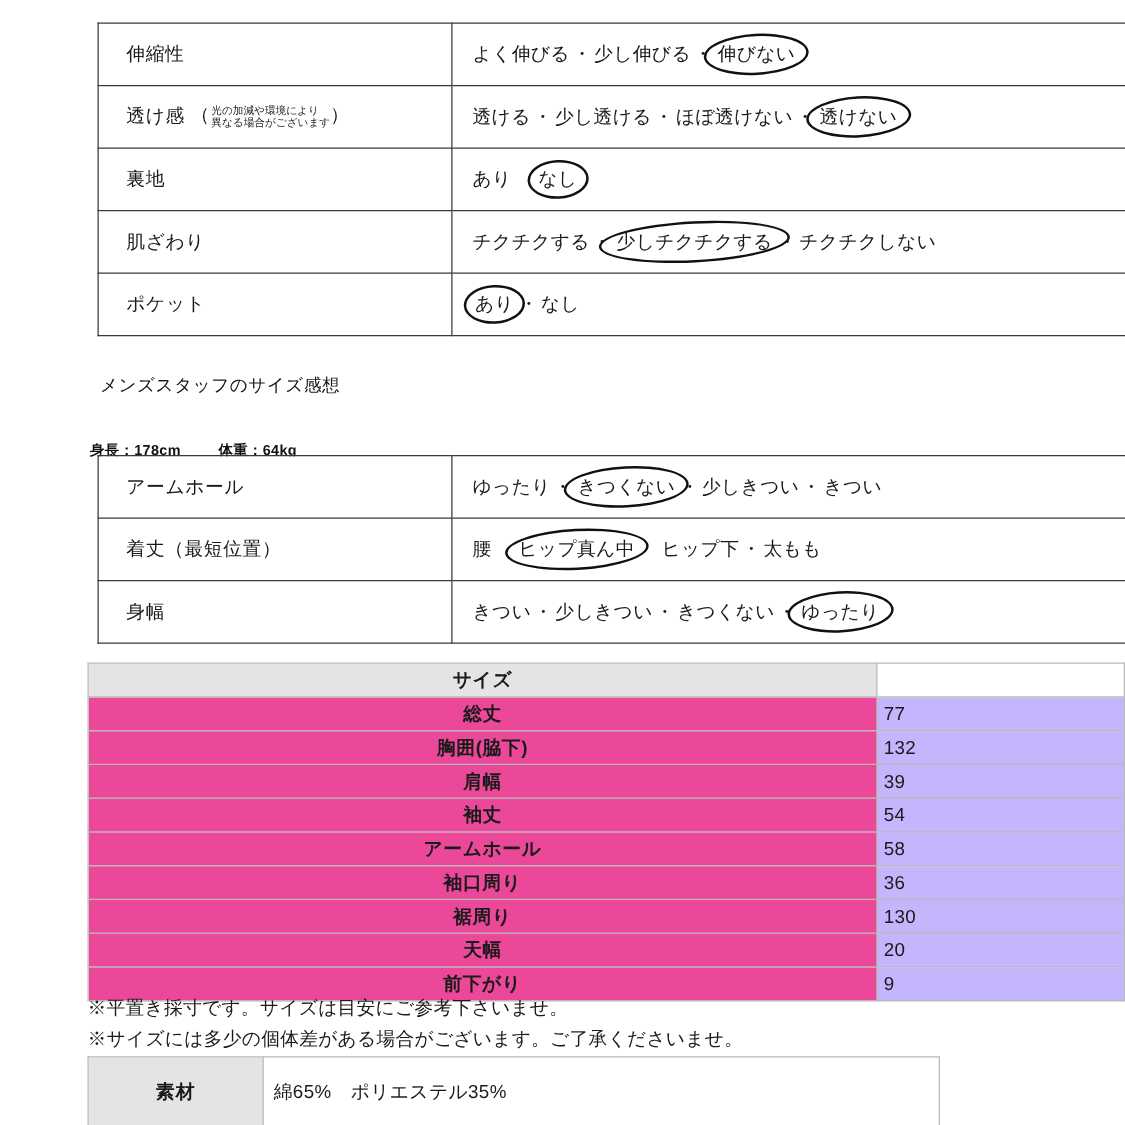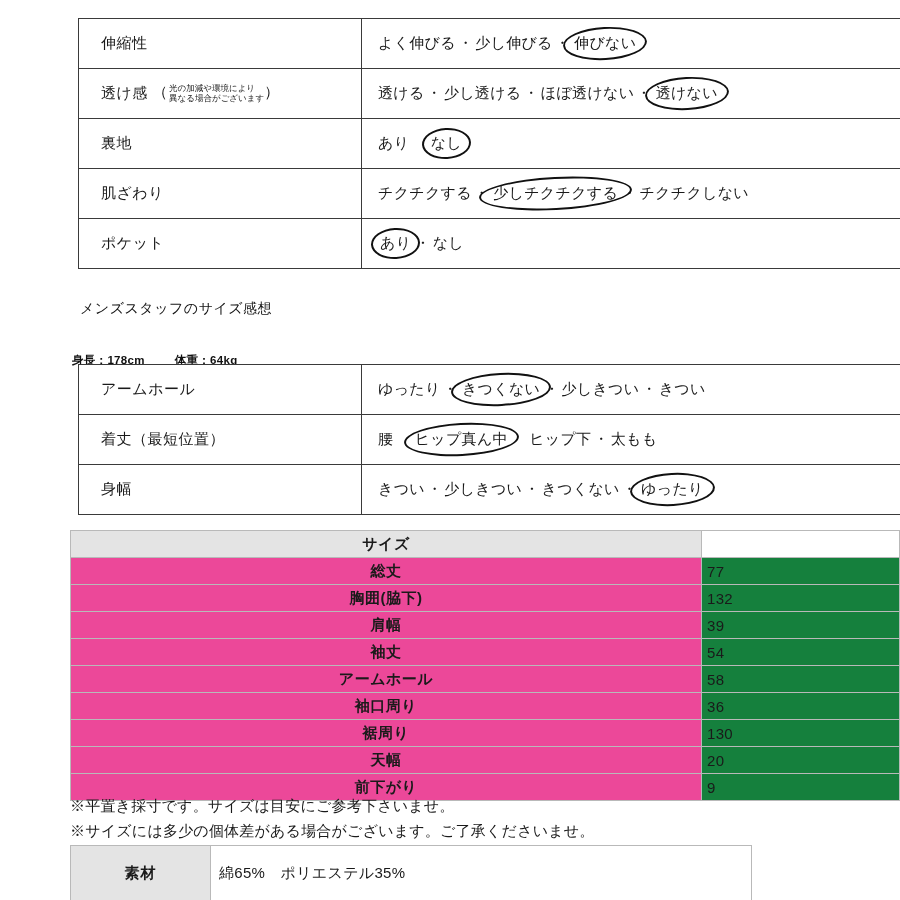--- a/index.html
+++ b/index.html
@@ -112,21 +112,21 @@
     padding: 0;
     background: #ec4899;
   }
   .size-table td.name {
     text-align: center;
     width: 630px;
     font-weight: bold;
     letter-spacing: 0.5px;
   }
   .size-table td.num {
-    background: #15803d;
+    background: #c4b5fd;
     padding-left: 5px;
     text-align: left;
     letter-spacing: 0.3px;
   }
   .size-table tr.head td.name {
     background: #e4e4e4;
     font-weight: bold;
   }
   .size-table tr.head td.num {
     background: #ffffff;

